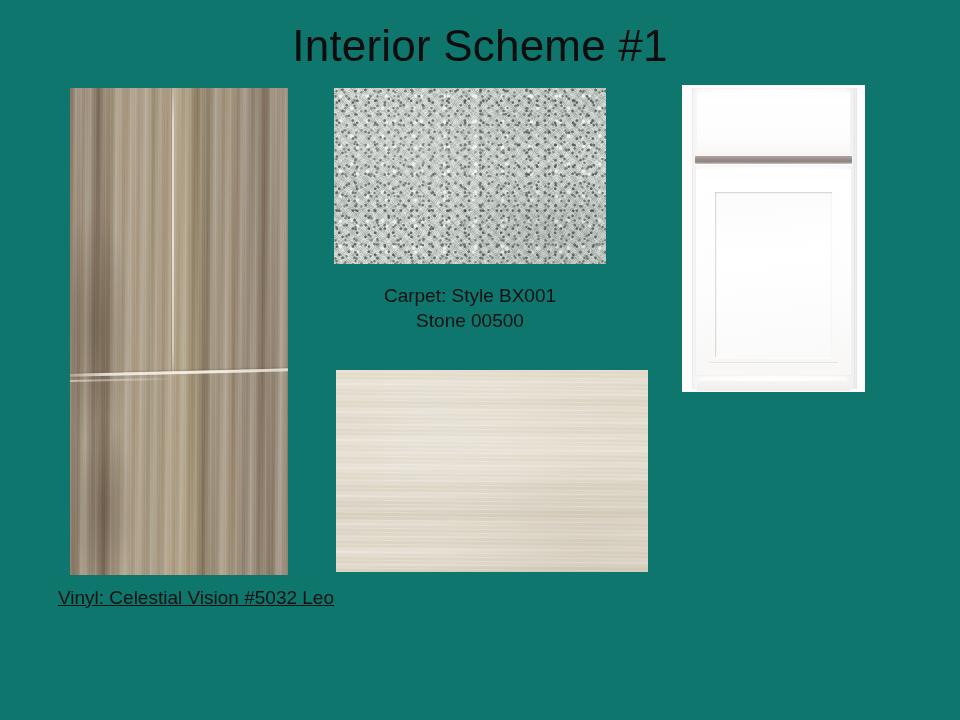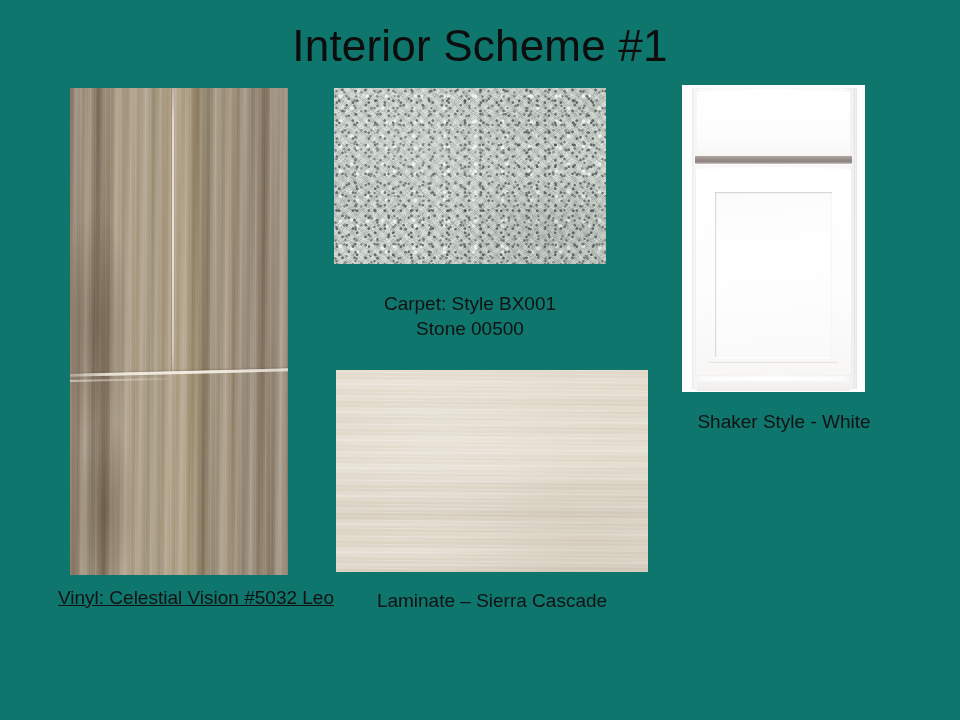--- a/index.html
+++ b/index.html
@@ -360,21 +360,21 @@
   .cab-base {
     position: absolute;
     left: 15px;
     bottom: 1px;
     width: 153px;
     height: 10px;
     background: linear-gradient(180deg, #f6f5f4 0%, #efeeec 100%);
   }
 
   .cap-vinyl    { left: 16px;  top: 585px; width: 360px; text-decoration: underline; }
-  .cap-carpet   { left: 350px; top: 283px; width: 240px; margin-top: 8px; }
+  .cap-carpet   { left: 350px; top: 283px; width: 240px; }
   .cap-laminate { left: 352px; top: 588px; width: 280px; }
   .cap-cabinet  { left: 660px; top: 409px; width: 248px; }
 </style>
 </head>
 <body>
 
 <div class="slide">
 
   <div class="title">Interior Scheme #1</div>
 
@@ -391,28 +391,26 @@
     <div class="carpet-shade"></div>
   </div>
   <div class="caption cap-carpet">
     <div>Carpet: Style BX001</div>
     <div>Stone 00500</div>
   </div>
 
   <div class="laminate">
     <div class="laminate-shade"></div>
   </div>
-  <div class="caption cap-laminate">Laminate – Sierra Cascade</div>
 
   <div class="cabinet">
     <div class="cab-frame"></div>
     <div class="cab-drawer"></div>
     <div class="cab-gap"></div>
     <div class="cab-gap-hi"></div>
     <div class="cab-door"></div>
     <div class="cab-panel-bevel"></div>
     <div class="cab-panel"></div>
     <div class="cab-edge-r"></div>
     <div class="cab-base"></div>
   </div>
-  <div class="caption cap-cabinet">Shaker Style - White</div>
 
 </div>
 
 </body></html>

